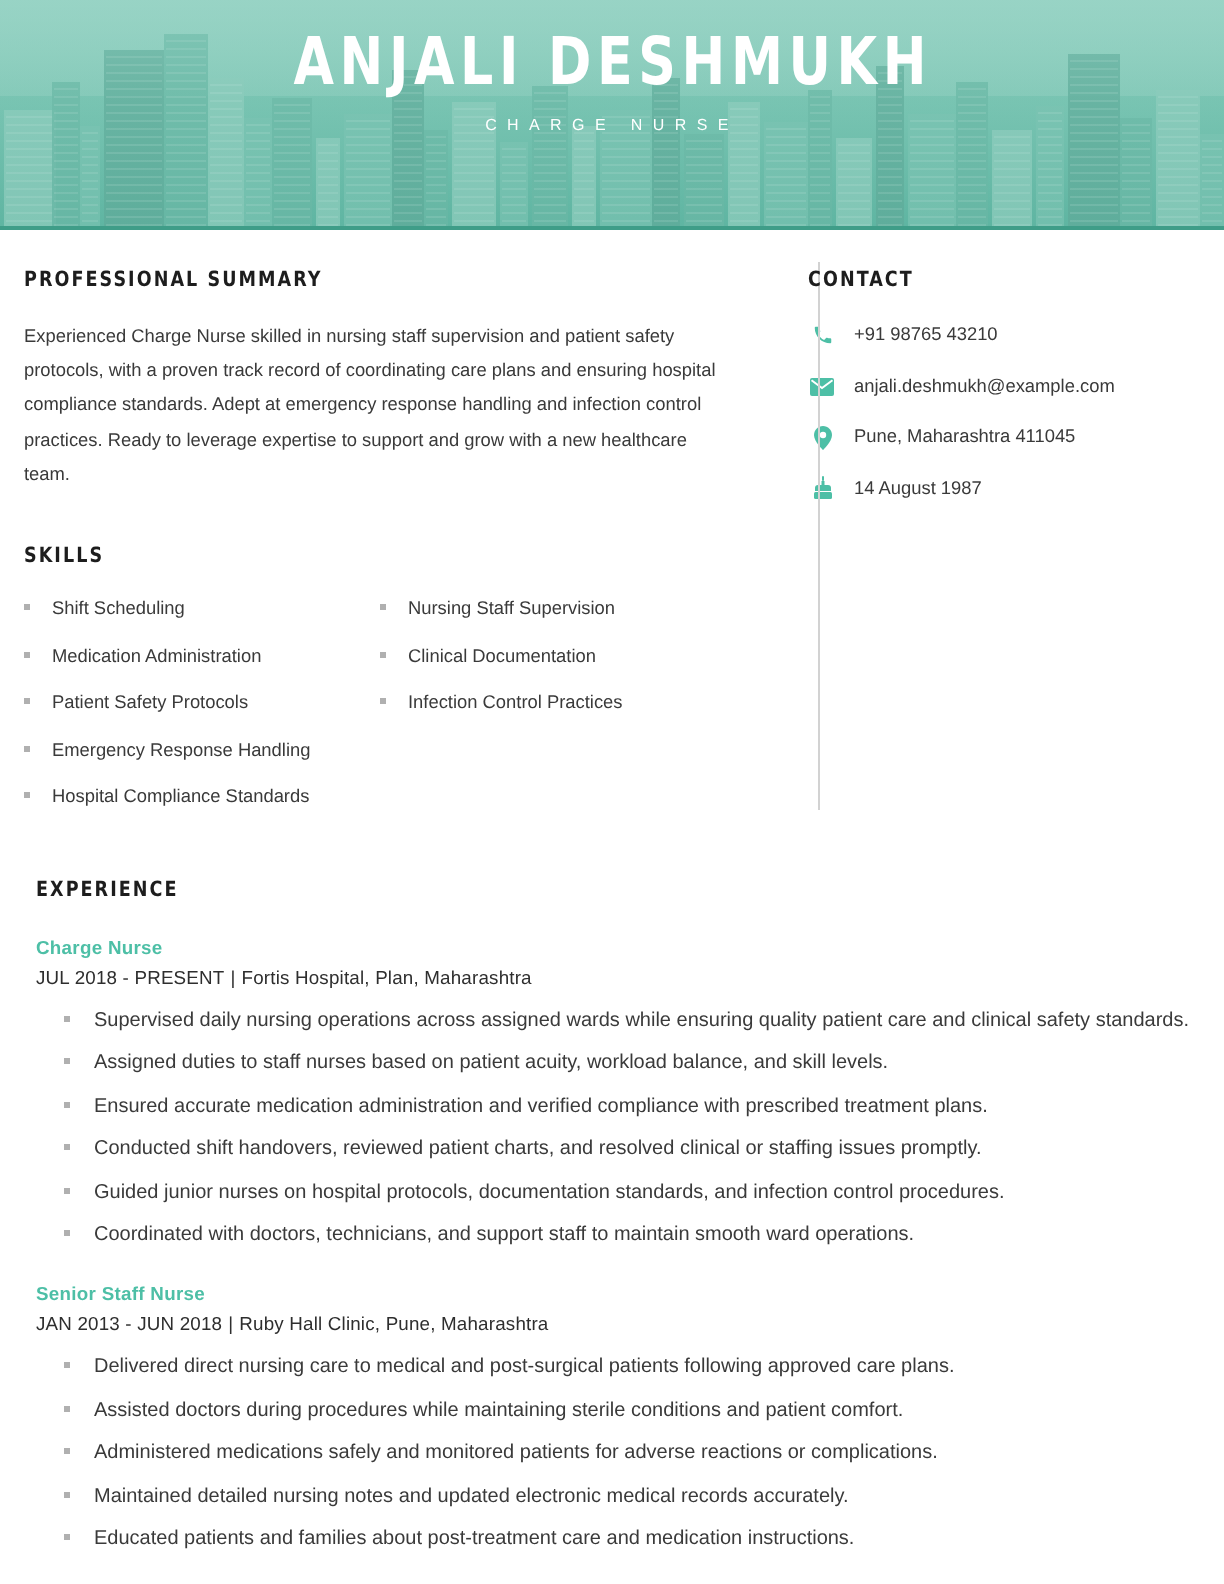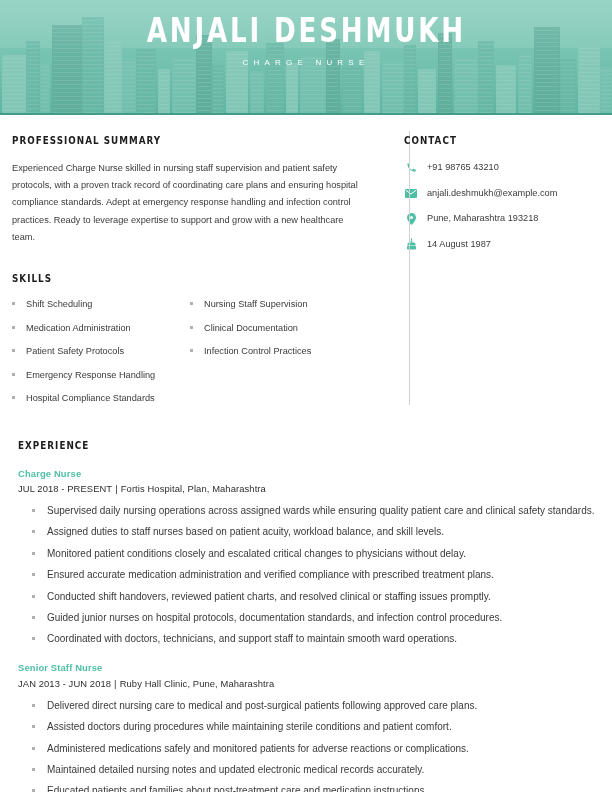--- a/index.html
+++ b/index.html
@@ -366,21 +366,21 @@
           <span class="contact-text">anjali.deshmukh@example.com</span>
         </div>
 
         <div class="contact-row">
           <span class="contact-icon">
             <svg width="9" height="12" viewBox="0 0 18 24" fill="#4dbfa6">
               <path d="M9 0C4 0 0 4 0 9c0 6.7 9 15 9 15s9-8.3 9-15c0-5-4-9-9-9z"></path>
               <circle cx="9" cy="9" r="3.2" fill="#ffffff"></circle>
             </svg>
           </span>
-          <span class="contact-text">Pune, Maharashtra 193218</span>
+          <span class="contact-text">Pune, Maharashtra 411045</span>
         </div>
 
         <div class="contact-row">
           <span class="contact-icon">
             <svg width="11" height="12" viewBox="0 0 22 24" fill="#4dbfa6">
               <rect x="10" y="0" width="2" height="5" rx="1"></rect>
               <path d="M6 9 h10 a3 3 0 0 1 3 3 v3 H3 v-3 a3 3 0 0 1 3-3z"></path>
               <rect x="2" y="16" width="18" height="7" rx="1.5"></rect>
               <rect x="9.5" y="5" width="3" height="4"></rect>
             </svg>
@@ -405,24 +405,20 @@
         <div class="bullet-row">
           <span class="sq-bullet"></span>
           <span class="bullet-text">Supervised daily nursing operations across assigned wards while ensuring quality patient care and clinical safety standards.</span>
         </div>
         <div class="bullet-row">
           <span class="sq-bullet"></span>
           <span class="bullet-text">Assigned duties to staff nurses based on patient acuity, workload balance, and skill levels.</span>
         </div>
         <div class="bullet-row">
           <span class="sq-bullet"></span>
-          <span class="bullet-text">Monitored patient conditions closely and escalated critical changes to physicians without delay.</span>
-        </div>
-        <div class="bullet-row">
-          <span class="sq-bullet"></span>
           <span class="bullet-text">Ensured accurate medication administration and verified compliance with prescribed treatment plans.</span>
         </div>
         <div class="bullet-row">
           <span class="sq-bullet"></span>
           <span class="bullet-text">Conducted shift handovers, reviewed patient charts, and resolved clinical or staffing issues promptly.</span>
         </div>
         <div class="bullet-row">
           <span class="sq-bullet"></span>
           <span class="bullet-text">Guided junior nurses on hospital protocols, documentation standards, and infection control procedures.</span>
         </div>

